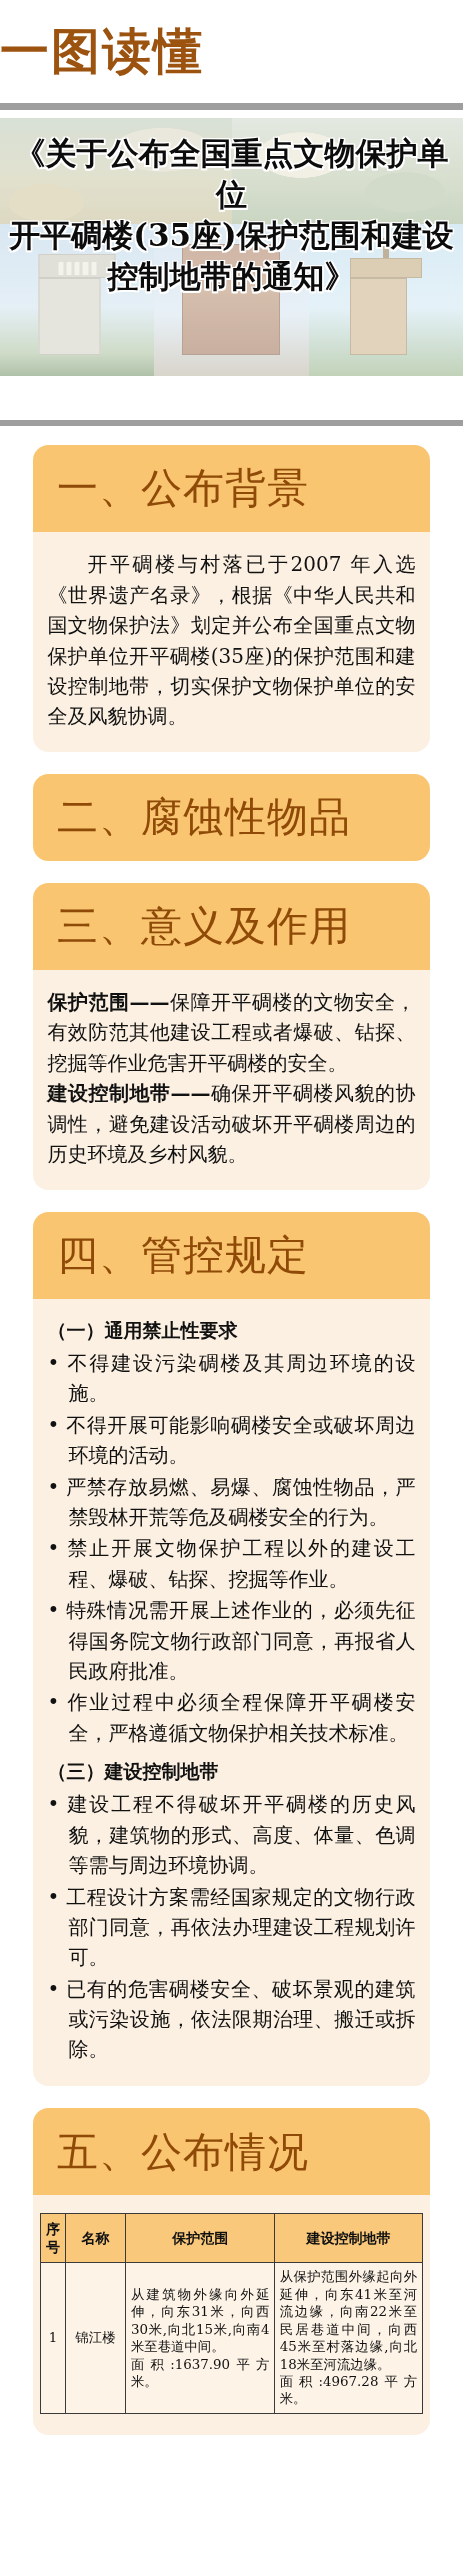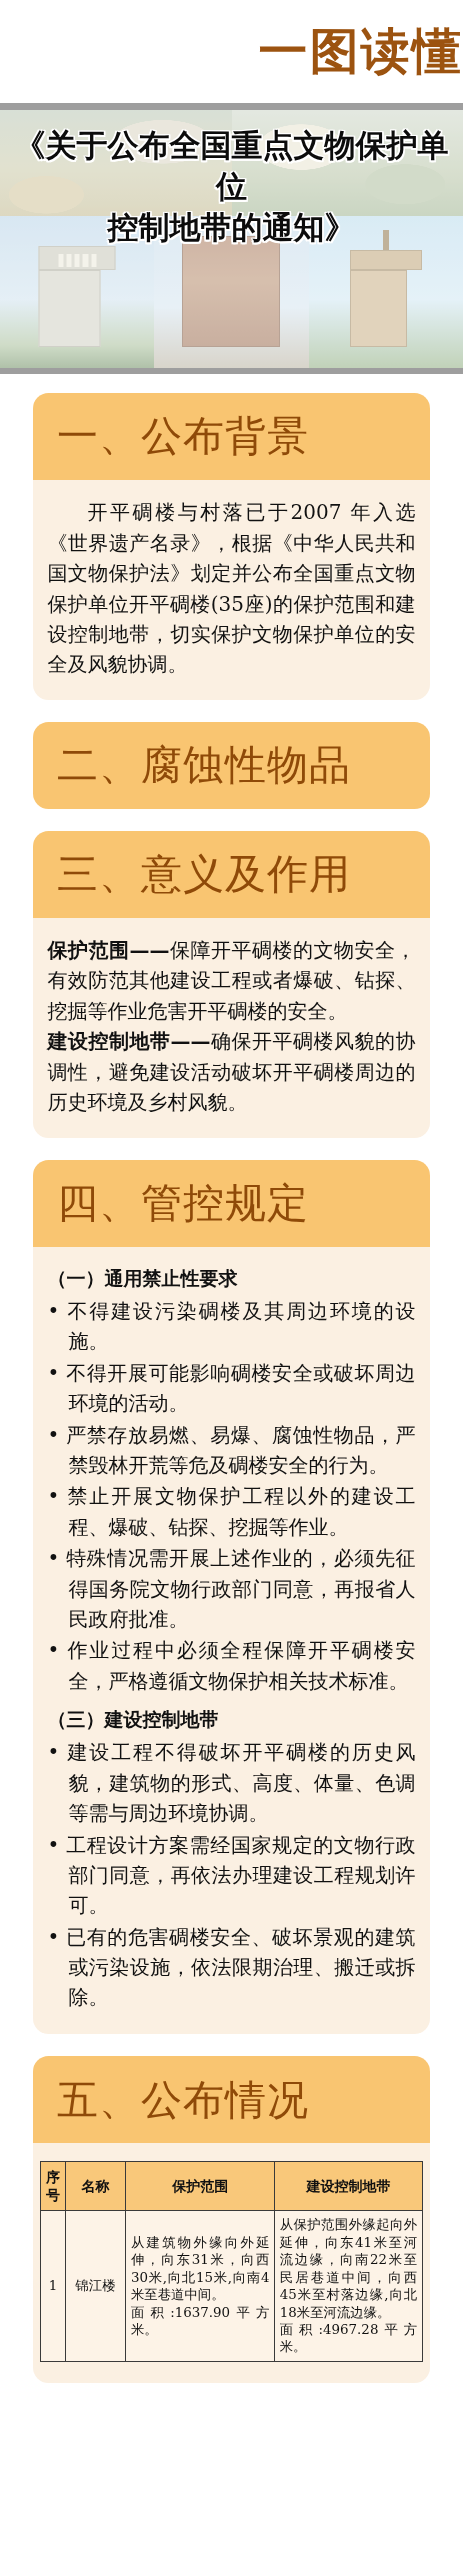--- a/index.html
+++ b/index.html
@@ -3,25 +3,25 @@
 <meta charset="utf-8">
 <style>
   :root{
     --band:#f9c571; --panel:#fbf0e2; --heading:#8f4a08; --masthead:#9c5310;
     --footer-box:#f9c16d; --row:#fdf3e7; --row-alt:#f8dcc3; --divider:#9e9e9e;
     --table-head:#f9c87a; --border:#3a3a3a;
   }
   *{margin:0;padding:0;box-sizing:border-box;}
   html,body{background:#fff;}
   body{width:463px;font-family:"DejaVu Serif","Liberation Serif",serif;color:#111;}
-  .masthead{height:103px;display:flex;align-items:center;justify-content:flex-end;}
+  .masthead{height:103px;display:flex;align-items:center;justify-content:flex-start;}
   .masthead h1{font-family:"DejaVu Sans","Liberation Sans",sans-serif;font-size:49px;font-weight:900;color:var(--masthead);letter-spacing:2.1px;}
   .graybar{height:6.7px;background:var(--divider);}
   
-  .collage{position:relative;height:258px;overflow:hidden;}
+  .collage{position:relative;height:302px;overflow:hidden;margin-top:8px;}
   .collage-top{display:flex;height:106px;}
   .photo{position:relative;flex:1;overflow:hidden;}
   .photo::after{content:"";position:absolute;inset:0;background:rgba(255,255,255,.45);}
   .aerial1{background:
     radial-gradient(62px 31px at 20% 80%, #cfc49a 0 60%, transparent 61%),
     radial-gradient(82px 36px at 70% 30%, #d9d4c2 0 60%, transparent 61%),
     linear-gradient(180deg,#b9c6b4 0%,#c9c9a8 55%,#c2b98f 100%);}
   .aerial2{background:
     radial-gradient(77px 41px at 30% 35%, #e8e3cf 0 55%, transparent 56%),
     radial-gradient(72px 36px at 75% 70%, #aebd9d 0 55%, transparent 56%),
@@ -101,20 +101,21 @@
     <div class="photo sky3">
       <div class="tower gold">
           <div class="spire"></div>
           <div class="cap"></div>
           <div class="shaft"></div>
         </div>
     </div>
   </div>
   <div class="overlay-title">
     <div>《关于公布全国重点文物保护单位</div>
+    <div>开平碉楼(35座)保护范围和建设</div>
     <div>控制地带的通知》</div>
   </div>
 </div>
 
 <div class="graybar"></div>
 
 <div class="sections">
 
   <section>
     <div class="band">

